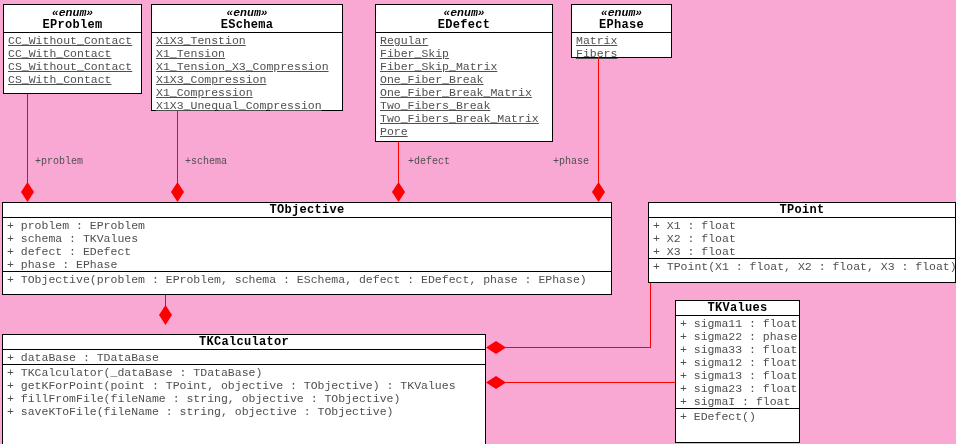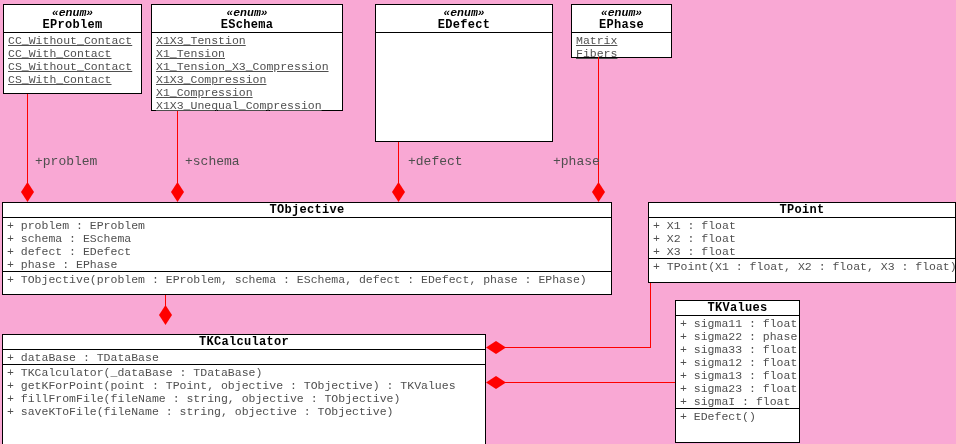--- a/index.html
+++ b/index.html
@@ -39,21 +39,21 @@
   .vline { width: 1px; }
   .hline { height: 1px; }
   .diamond {
     position: absolute;
     background: #ff0000;
     clip-path: polygon(50% 0, 100% 50%, 50% 100%, 0 50%);
   }
   .clabel {
     position: absolute;
     color: #4f4f4f;
-    font-size: 13px;
+    font-size: 10px;
     line-height: 13px;
     white-space: pre;
     text-align: right;
   }
 </style>
 </head>
 <body>
 
 <div class="canvas">
 
@@ -83,40 +83,50 @@
         <div class="member">X1_Compression</div>
         <div class="member">X1X3_Unequal_Compression</div>
       </div>
   </div>
 
   <div class="cls" style="left:375px;top:4px;width:178px;height:138px">
     <div class="hd">
       <div class="st">«enum»</div>
       <div class="nm">EDefect</div>
     </div>
+    <div class="attrs fill">
+        <div class="member">Regular</div>
+        <div class="member">Fiber_Skip</div>
+        <div class="member">Fiber_Skip_Matrix</div>
+        <div class="member">One_Fiber_Break</div>
+        <div class="member">One_Fiber_Break_Matrix</div>
+        <div class="member">Two_Fibers_Break</div>
+        <div class="member">Two_Fibers_Break_Matrix</div>
+        <div class="member">Pore</div>
+      </div>
   </div>
 
   <div class="cls" style="left:571px;top:4px;width:101px;height:54px">
     <div class="hd">
       <div class="st">«enum»</div>
       <div class="nm">EPhase</div>
     </div>
     <div class="attrs fill">
         <div class="member">Matrix</div>
         <div class="member">Fibers</div>
       </div>
   </div>
 
   <div class="cls" style="left:2px;top:202px;width:610px;height:93px">
     <div class="hd">
       <div class="nm">TObjective</div>
     </div>
     <div class="attrs">
         <div class="member">+ problem : EProblem</div>
-        <div class="member">+ schema : ESchema</div>
+        <div class="member">+ schema : TKValues</div>
         <div class="member">+ defect : EDefect</div>
         <div class="member">+ phase : EPhase</div>
       </div>
     <div class="ops">
         <div class="member">+ TObjective(problem : EProblem, schema : ESchema, defect : EDefect, phase : EPhase)</div>
       </div>
   </div>
 
   <div class="cls" style="left:648px;top:202px;width:308px;height:81px">
     <div class="hd">

